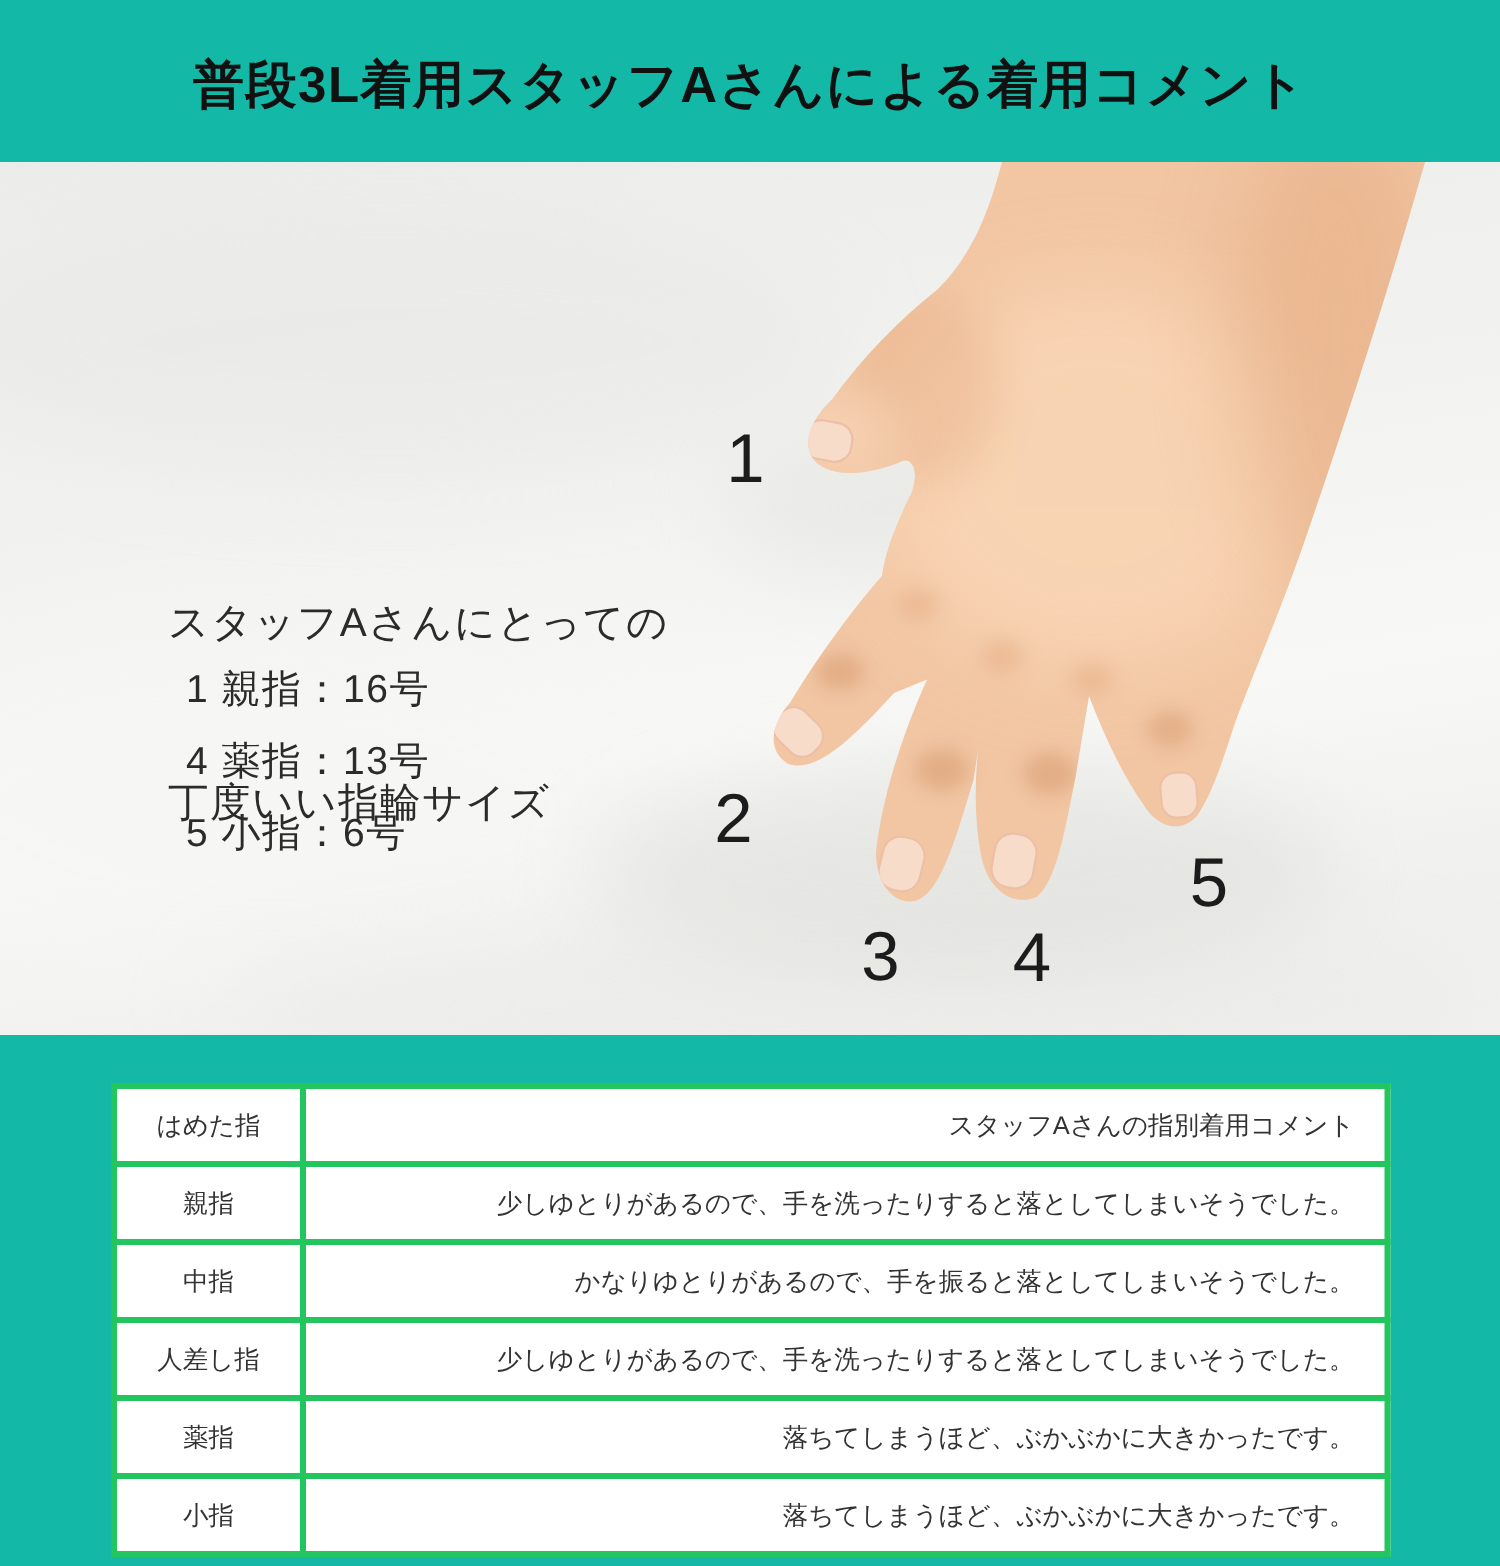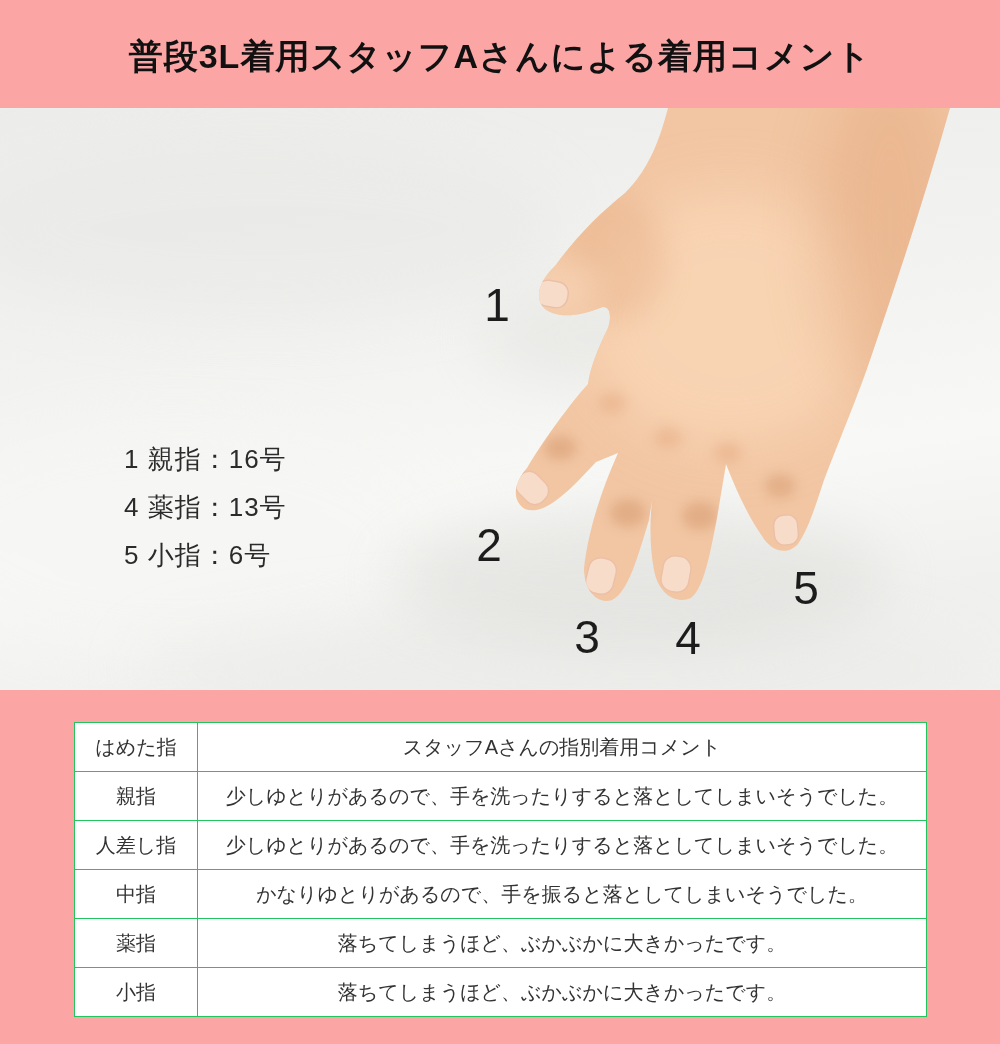--- a/index.html
+++ b/index.html
@@ -5,21 +5,21 @@
   html,body{margin:0;padding:0;}
   body{
     font-family:"Liberation Sans","DejaVu Sans",sans-serif;
     background:#ffffff;
     -webkit-font-smoothing:antialiased;
   }
   .page{
     position:relative;
     width:1000px;
     height:1044px;
-    background:#fca5a5;
+    background:#14b8a6;
     overflow:hidden;
   }
   
   .title{
     position:absolute;
     top:34px; left:0; width:1000px;
     text-align:center;
     font-size:34px;
     font-weight:bold;
     letter-spacing:1px;
@@ -65,32 +65,32 @@
   
   table.comments{
     position:absolute;
     left:74px; top:722px;
     width:853px;
     border-collapse:collapse;
     table-layout:fixed;
     background:#ffffff;
   }
   table.comments td{
-    border:1px solid #22c55e;
+    border:4px solid #22c55e;
     height:46px;
-    font-size:20px;
+    font-size:17px;
     color:#333333;
     vertical-align:middle;
   }
   table.comments td.c1{
     width:120px;
     text-align:center;
   }
   table.comments td.c2{
-    text-align:center;
+    text-align:right;
     padding:0 20px;
   }
   table.comments tr.hdr td.c2{
   }
 </style>
 </head>
 <body>
 
 <div class="page">
 
@@ -196,20 +196,24 @@
         <g fill="#f8dcca" stroke="#ecc0a6" stroke-width="1.5">
           <rect x="-13" y="-16" width="26" height="32" rx="11" transform="translate(552,186) rotate(100)"></rect>
           <rect x="-13" y="-17" width="26" height="34" rx="11" transform="translate(532,380) rotate(-45)"></rect>
           <rect x="-14" y="-18" width="28" height="36" rx="12" transform="translate(601,468) rotate(14)"></rect>
           <rect x="-14" y="-18" width="28" height="36" rx="12" transform="translate(676,466) rotate(10)"></rect>
           <rect x="-12" y="-15" width="24" height="30" rx="10" transform="translate(786,422) rotate(-5)"></rect>
         </g>
       </g>
     </svg>
 
+    <div class="intro">
+      <div>スタッフAさんにとっての</div>
+      <div>丁度いい指輪サイズ</div>
+    </div>
 
     <div class="sizelist">
       <div>1 親指：16号</div>
       <div>4 薬指：13号</div>
       <div>5 小指：6号</div>
     </div>
 
     <div class="fingernum num1">1</div>
     <div class="fingernum num2">2</div>
     <div class="fingernum num3">3</div>
@@ -221,28 +225,28 @@
     <tbody>
       <tr class="hdr">
         <td class="c1">はめた指</td>
         <td class="c2">スタッフAさんの指別着用コメント</td>
       </tr>
       <tr>
         <td class="c1">親指</td>
         <td class="c2">少しゆとりがあるので、手を洗ったりすると落としてしまいそうでした。</td>
       </tr>
       <tr>
+        <td class="c1">中指</td>
+        <td class="c2">かなりゆとりがあるので、手を振ると落としてしまいそうでした。</td>
+      </tr>
+      <tr>
         <td class="c1">人差し指</td>
         <td class="c2">少しゆとりがあるので、手を洗ったりすると落としてしまいそうでした。</td>
       </tr>
       <tr>
-        <td class="c1">中指</td>
-        <td class="c2">かなりゆとりがあるので、手を振ると落としてしまいそうでした。</td>
-      </tr>
-      <tr>
         <td class="c1">薬指</td>
         <td class="c2">落ちてしまうほど、ぶかぶかに大きかったです。</td>
       </tr>
       <tr>
         <td class="c1">小指</td>
         <td class="c2">落ちてしまうほど、ぶかぶかに大きかったです。</td>
       </tr>
     </tbody>
   </table>
 

